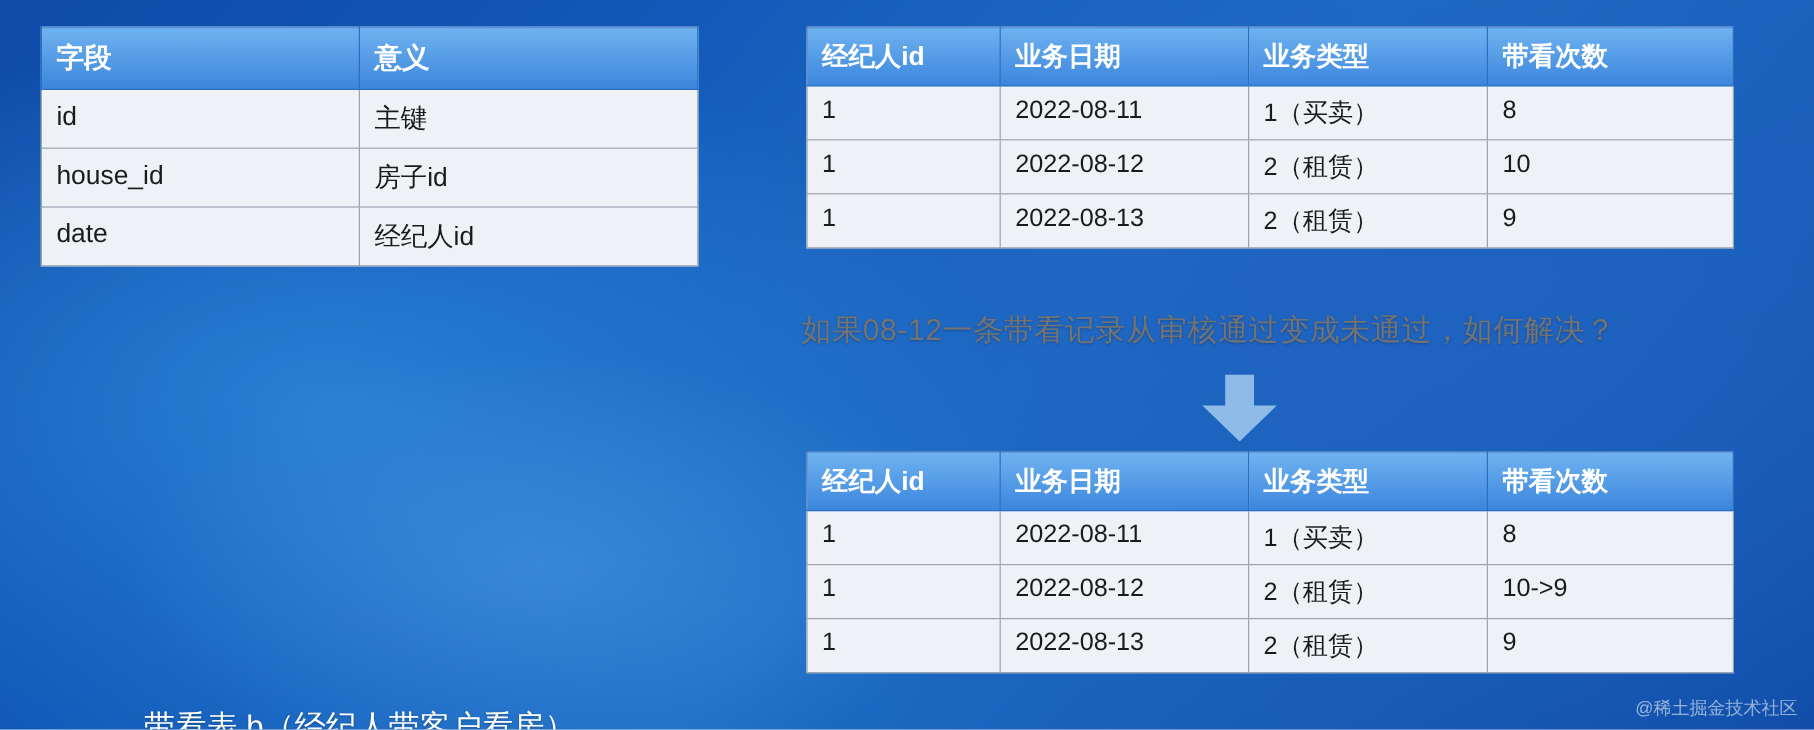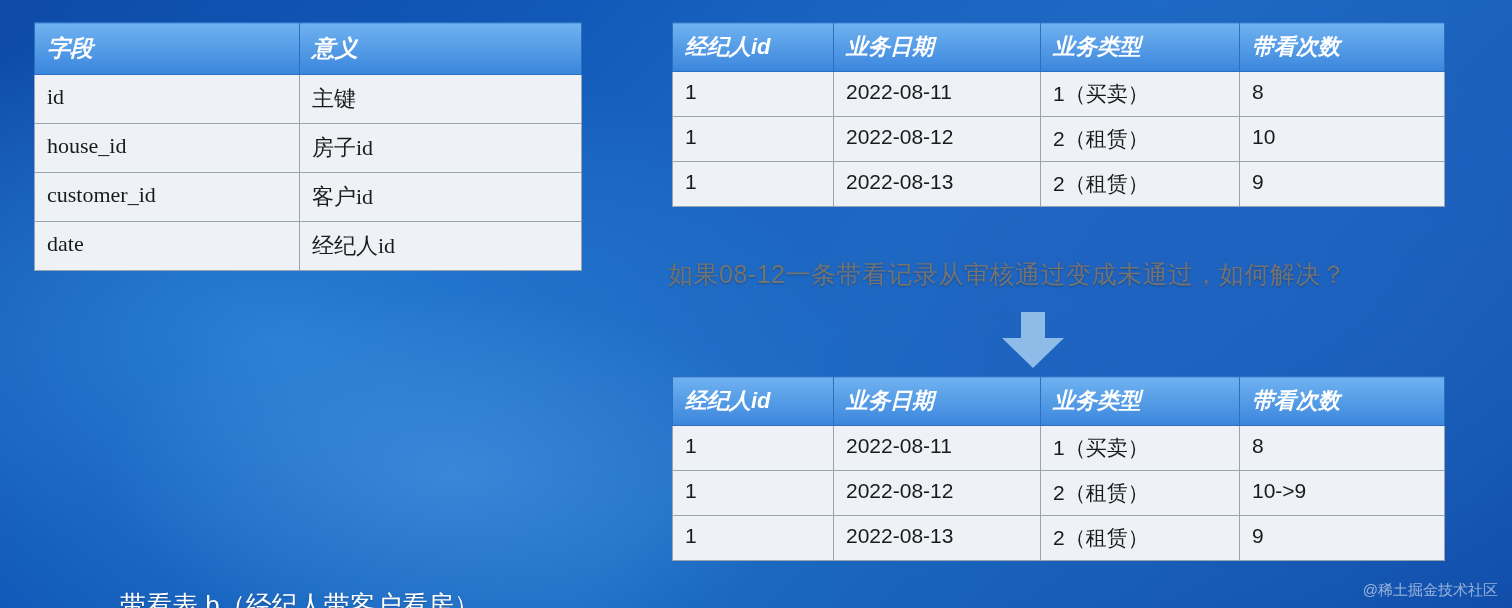--- a/index.html
+++ b/index.html
@@ -30,30 +30,29 @@
     text-align:left;
     vertical-align:top;
     color:#1a1a1a;
     white-space:pre-line;
   }
   .tbl thead th{
     background:linear-gradient(180deg,#6fb2f0 0%,#3b86dd 100%);
     color:#ffffff;
     font-weight:bold;
     border:1px solid #2c6fc0;
-    font-style:italic;
   }
 
   
   #left-table-wrap{
     position:absolute;left:34px;top:22px;
   }
   #left-table{width:548px;font-size:22px;}
   #left-table thead th{font-size:23px;padding:10px 12px;}
-  #left-table td{height:24px;padding:9px 12px;font-family:Liberation Serif, serif;}
+  #left-table td{height:24px;padding:9px 12px;}
   #left-table td.col1{width:240px;}
   .red{color:#e8453c;}
 
   
   .right-table{font-size:21px;}
   .right-table thead th{font-size:22px;padding:9px 12px;}
   .right-table td{padding:8px 12px;}
   .right-table td.c0{width:136px;}
   .right-table td.c1{width:182px;}
   .right-table td.c2{width:174px;}
@@ -100,24 +99,20 @@
       </tr>
     </thead>
     <tbody>
       <tr>
         <td class="col1">id</td>
         <td>主键</td>
       </tr>
       <tr>
         <td class="col1">house_id</td>
         <td>房子id</td>
-      </tr>
-      <tr>
-        <td class="col1">customer_id</td>
-        <td>客户id</td>
       </tr>
       <tr>
         <td class="col1">date</td>
         <td>经纪人id</td>
       </tr>
     </tbody>
   </table>
 </div>
 
 <table class="tbl right-table" id="right-top">

